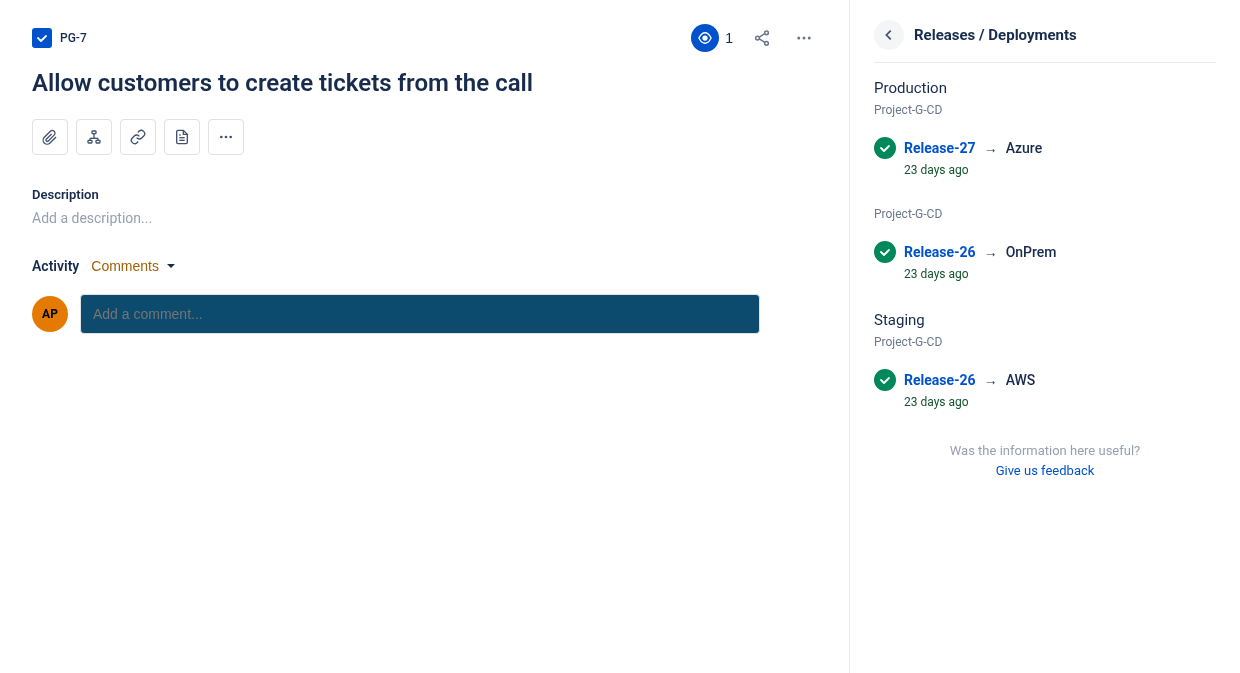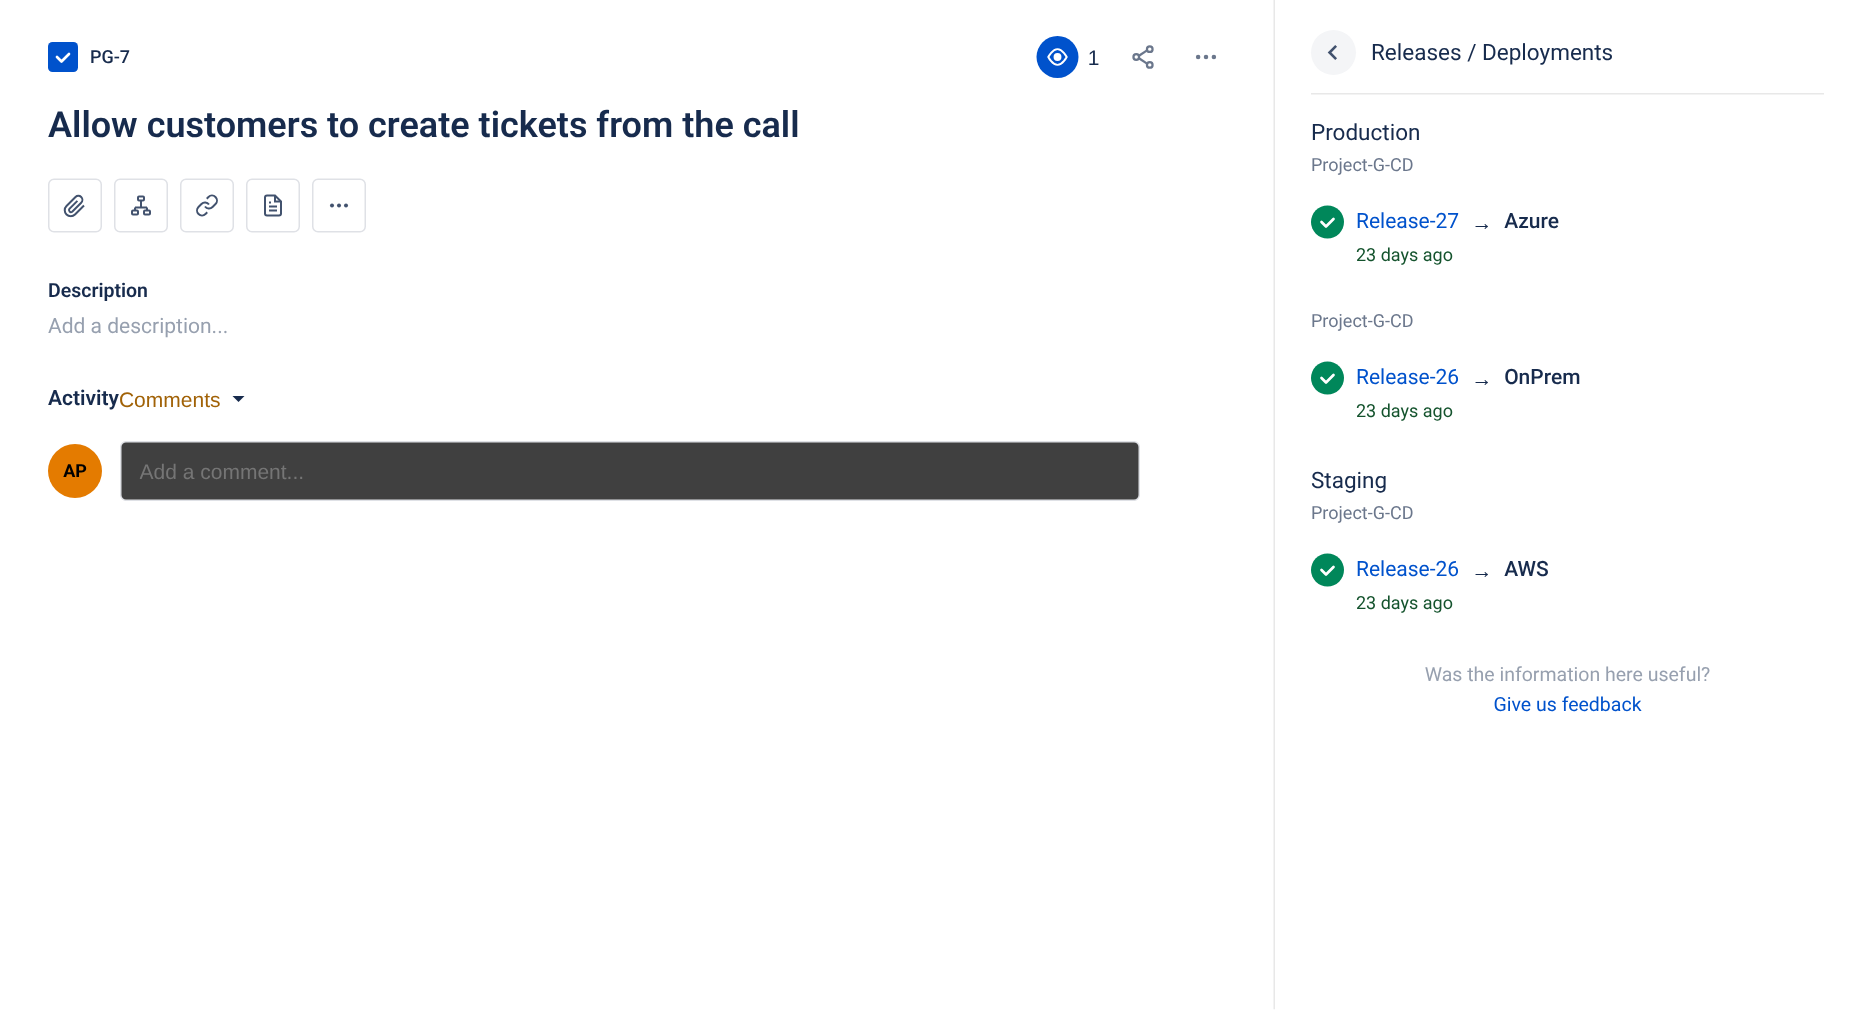--- a/index.html
+++ b/index.html
@@ -118,20 +118,21 @@
       margin-bottom: 8px;
     }
     .description-placeholder {
       color: #97a0af;
       font-size: 14px;
       margin-bottom: 32px;
     }
     .activity-row {
       display: flex;
       align-items: center;
+      gap: 12px;
       margin-bottom: 20px;
     }
     .activity-label {
       font-size: 14px;
       font-weight: 600;
       color: #172b4d;
     }
     .comments-dropdown {
       display: flex;
       align-items: center;
@@ -161,21 +162,21 @@
       flex-shrink: 0;
     }
     .comment-input {
       flex: 1;
       height: 40px;
       border: 1px solid #dfe1e6;
       border-radius: 4px;
       padding: 8px 12px;
       font-size: 14px;
       color: #97a0af;
-      background: #404040;
+      background: #0c4a6e;
       max-width: 680px;
     }
 
     
     .right-panel {
       width: 390px;
       padding: 20px 24px;
       flex-shrink: 0;
     }
     .right-header {
@@ -194,21 +195,21 @@
       border: none;
       cursor: pointer;
       display: flex;
       align-items: center;
       justify-content: center;
       color: #42526e;
       font-size: 14px;
     }
     .right-title {
       font-size: 15px;
-      font-weight: 400;
+      font-weight: 700;
       color: #172b4d;
     }
     .env-section { margin-bottom: 20px; }
     .env-name {
       font-size: 15px;
       font-weight: 400;
       color: #172b4d;
       margin-bottom: 6px;
     }
     .project-name {
@@ -237,21 +238,21 @@
       background: #00875a;
       display: flex;
       align-items: center;
       justify-content: center;
       flex-shrink: 0;
     }
     .check-icon svg { fill: white; }
     .release-link {
       color: #0052cc;
       font-size: 14px;
-      font-weight: 400;
+      font-weight: 700;
       text-decoration: none;
     }
     .arrow-text {
       color: #172b4d;
       font-size: 14px;
     }
     .release-target {
       color: #172b4d;
       font-size: 14px;
       font-weight: 500;

